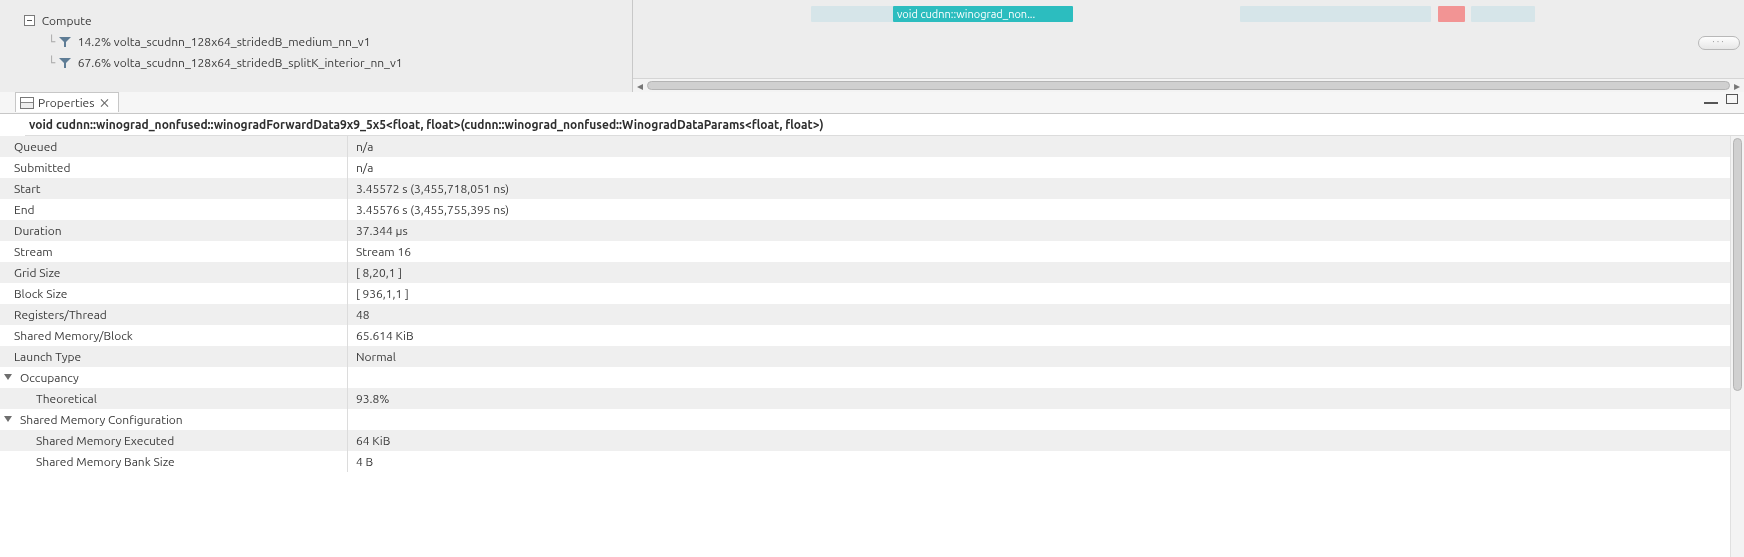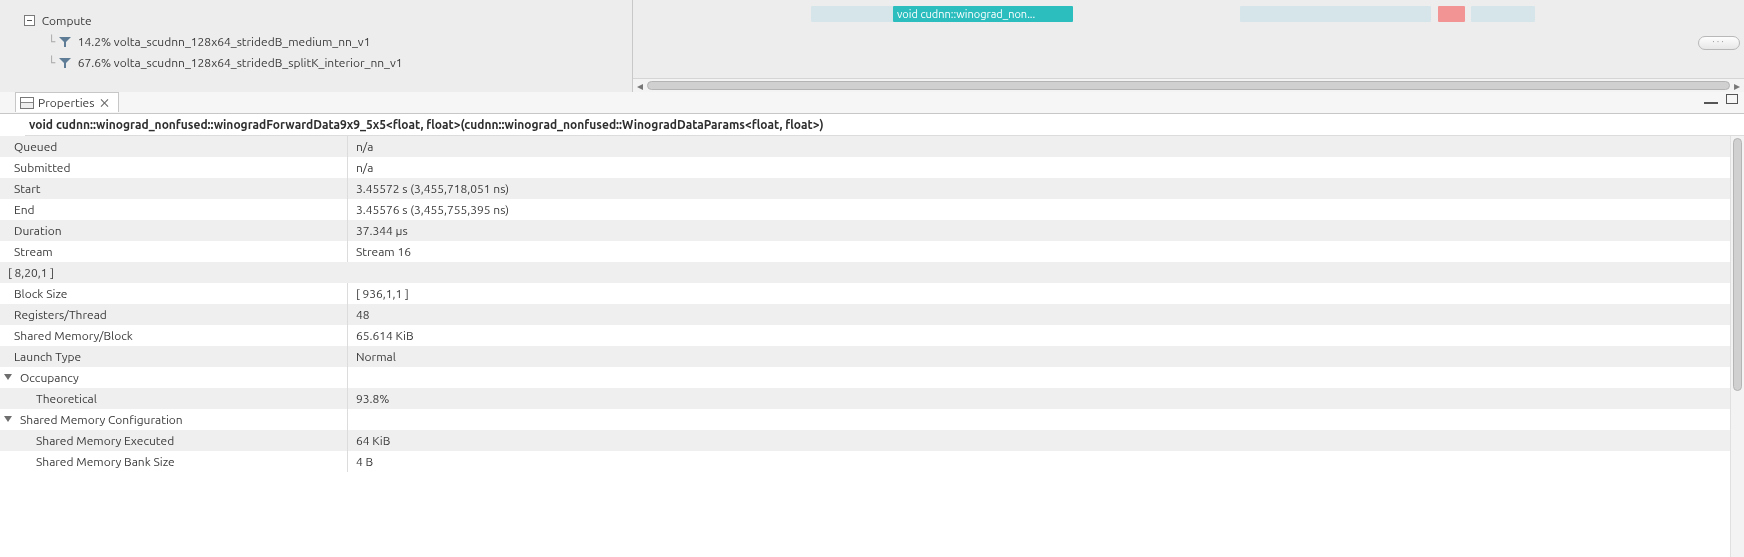--- a/index.html
+++ b/index.html
@@ -365,20 +365,23 @@
       </div>
       <div class="prop-val">37.344 µs</div>
     </div>
     <div class="prop-row">
       <div class="prop-key">
         <span>Stream</span>
       </div>
       <div class="prop-val">Stream 16</div>
     </div>
     <div class="prop-row">
+      <div class="prop-key">
+        <span>Grid Size</span>
+      </div>
       <div class="prop-val">[ 8,20,1 ]</div>
     </div>
     <div class="prop-row">
       <div class="prop-key">
         <span>Block Size</span>
       </div>
       <div class="prop-val">[ 936,1,1 ]</div>
     </div>
     <div class="prop-row">
       <div class="prop-key">

